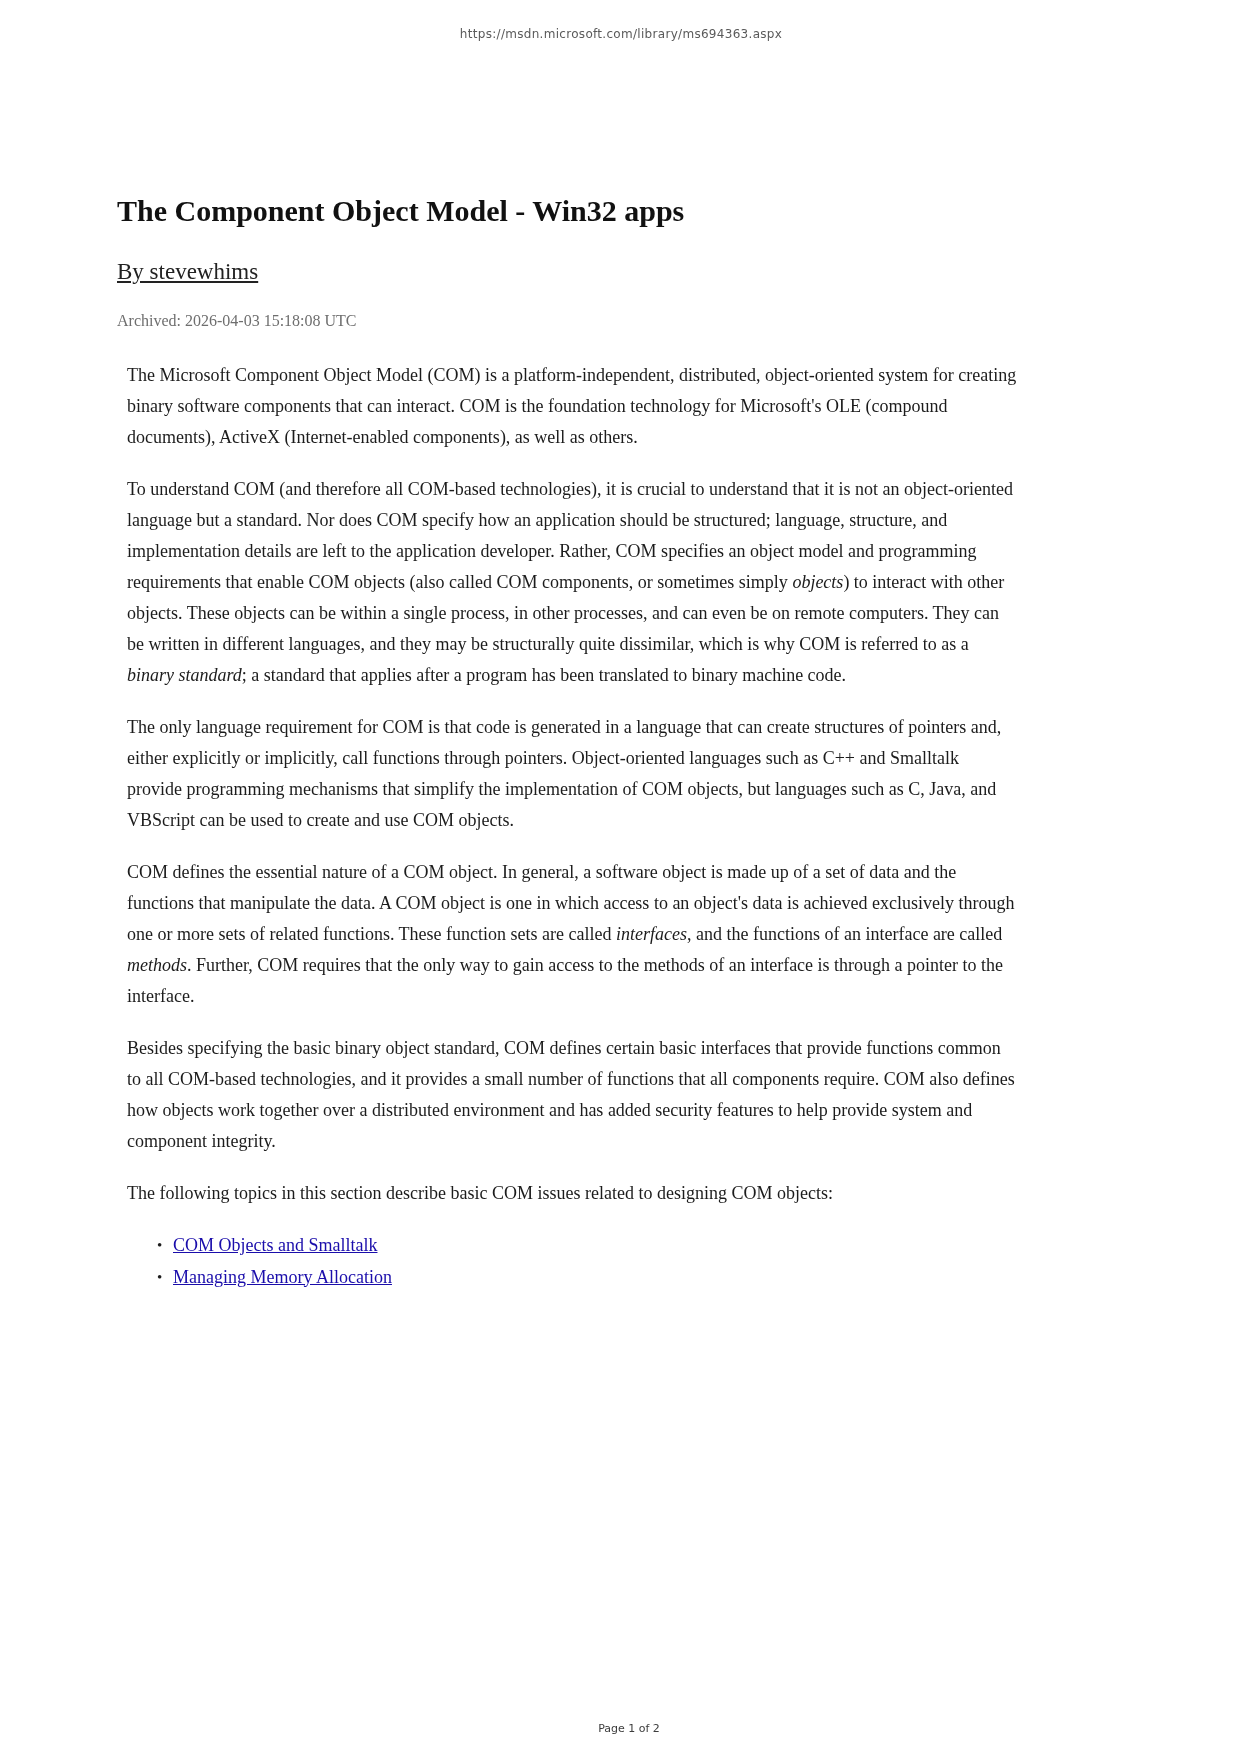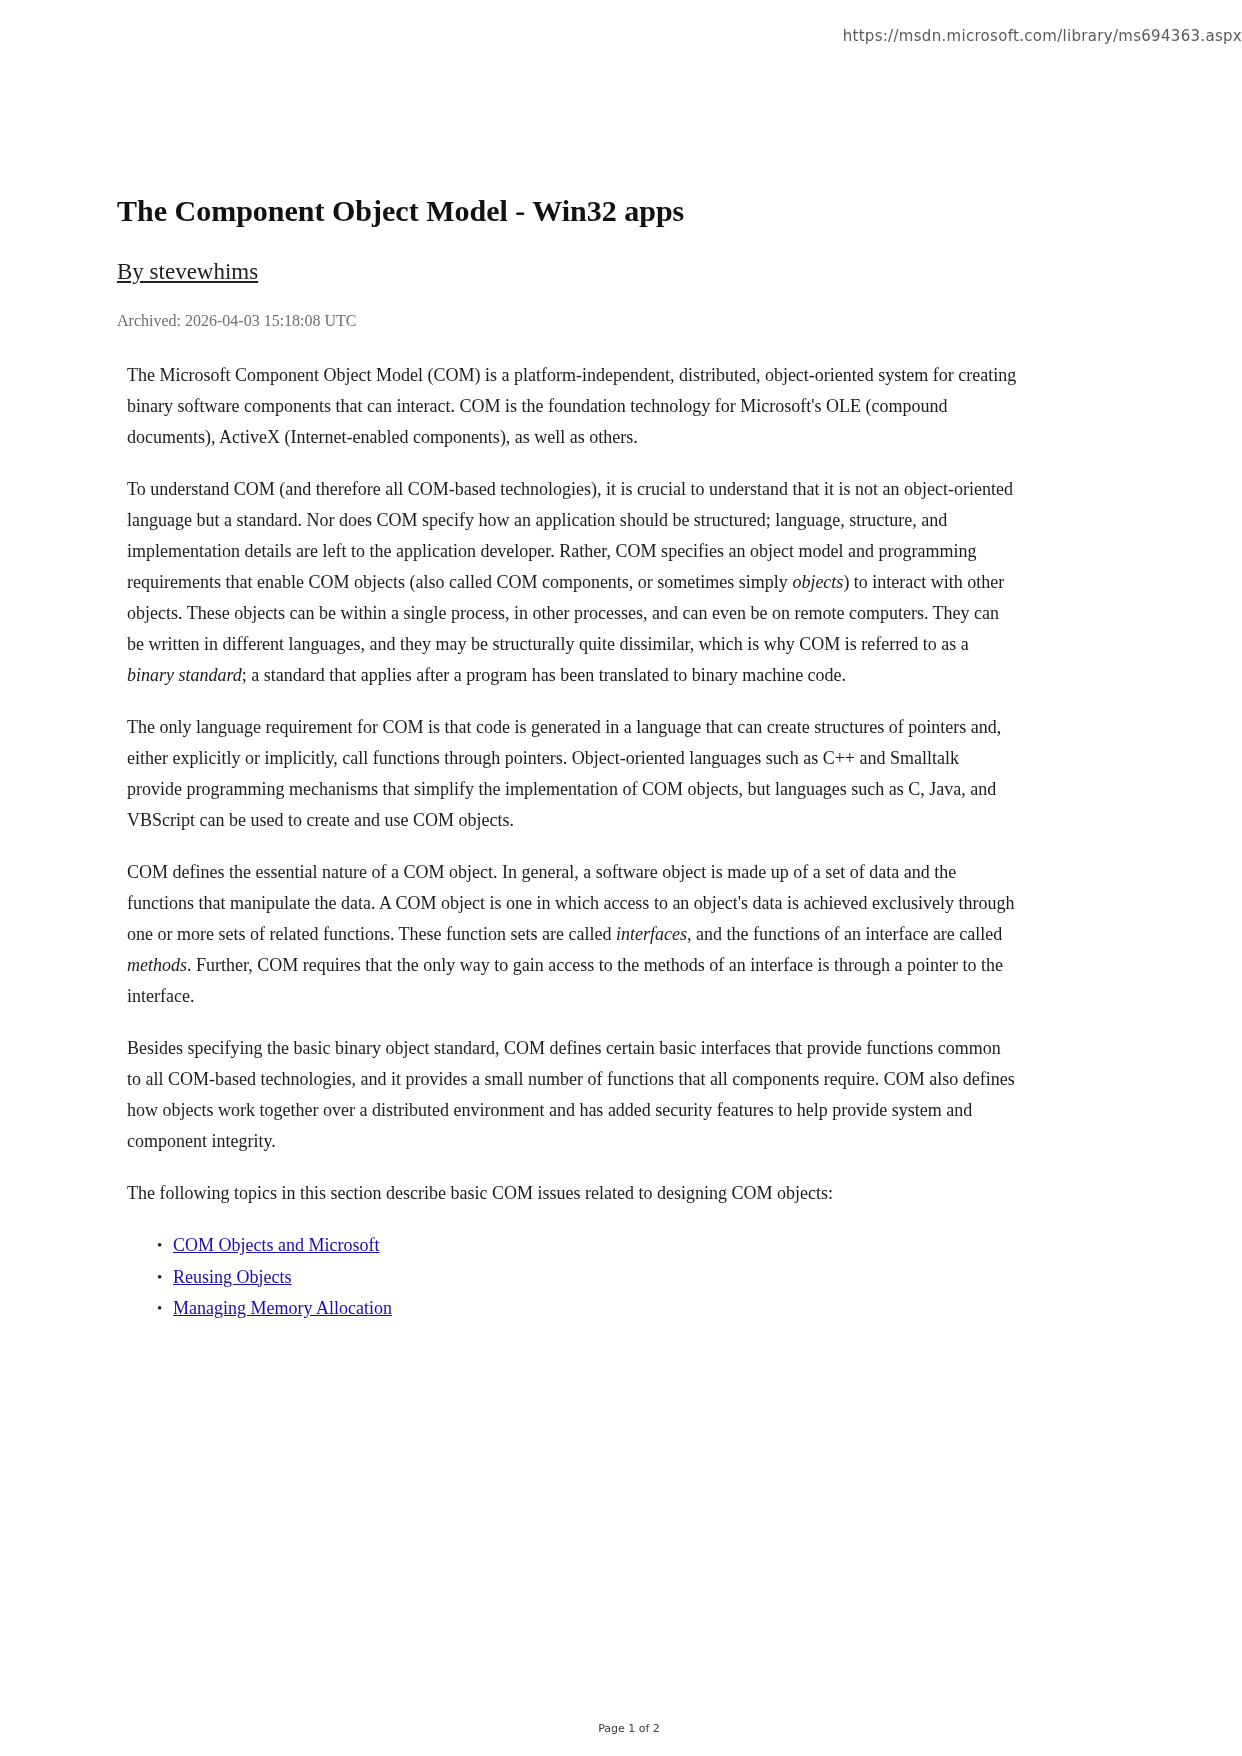--- a/index.html
+++ b/index.html
@@ -11,23 +11,23 @@
     position: relative;
     font-family: "Liberation Serif", serif;
     color: #1c1c1c;
     overflow: hidden;
   }
   .print-header {
     position: absolute;
     top: 27px;
     left: 0;
     width: 100%;
-    text-align: right;
+    text-align: center;
     font-family: "DejaVu Sans", sans-serif;
-    font-size: 15px;
+    font-size: 12px;
     color: #5a5a5a;
     letter-spacing: 0.3px;
   }
   .content {
     position: absolute;
     top: 192px;
     left: 117px;
     width: 900px;
   }
   .page-title {
@@ -106,21 +106,20 @@
       <p><span>The Microsoft Component Object Model (COM) is a platform-independent, distributed, object-oriented system for creating binary software components that can interact. COM is the foundation technology for Microsoft's OLE (compound documents), ActiveX (Internet-enabled components), as well as others.</span></p>
       <p><span>To understand COM (and therefore all COM-based technologies), it is crucial to understand that it is not an object-oriented language but a standard. Nor does COM specify how an application should be structured; language, structure, and implementation details are left to the application developer. Rather, COM specifies an object model and programming requirements that enable COM objects (also called COM components, or sometimes simply </span><em>objects</em><span>) to interact with other objects. These objects can be within a single process, in other processes, and can even be on remote computers. They can be written in different languages, and they may be structurally quite dissimilar, which is why COM is referred to as a </span><em>binary standard</em><span>; a standard that applies after a program has been translated to binary machine code.</span></p>
       <p><span>The only language requirement for COM is that code is generated in a language that can create structures of pointers and, either explicitly or implicitly, call functions through pointers. Object-oriented languages such as C++ and Smalltalk provide programming mechanisms that simplify the implementation of COM objects, but languages such as C, Java, and VBScript can be used to create and use COM objects.</span></p>
       <p><span>COM defines the essential nature of a COM object. In general, a software object is made up of a set of data and the functions that manipulate the data. A COM object is one in which access to an object's data is achieved exclusively through one or more sets of related functions. These function sets are called </span><em>interfaces</em><span>, and the functions of an interface are called </span><em>methods</em><span>. Further, COM requires that the only way to gain access to the methods of an interface is through a pointer to the interface.</span></p>
       <p><span>Besides specifying the basic binary object standard, COM defines certain basic interfaces that provide functions common to all COM-based technologies, and it provides a small number of functions that all components require. COM also defines how objects work together over a distributed environment and has added security features to help provide system and component integrity.</span></p>
     </div>
 
   <p class="list-intro">The following topics in this section describe basic COM issues related to designing COM objects:</p>
 
   <ul class="topics">
-      <li><a class="topic-link" href="#">COM Objects and Microsoft</a></li>
-      <li><a class="topic-link" href="#">Reusing Objects</a></li>
+      <li><a class="topic-link" href="#">COM Objects and Smalltalk</a></li>
       <li><a class="topic-link" href="#">Managing Memory Allocation</a></li>
     </ul>
 </main>
 
 <footer class="print-footer">
   <span>Page 1 of 2</span>
 </footer>
 
 </body></html>

